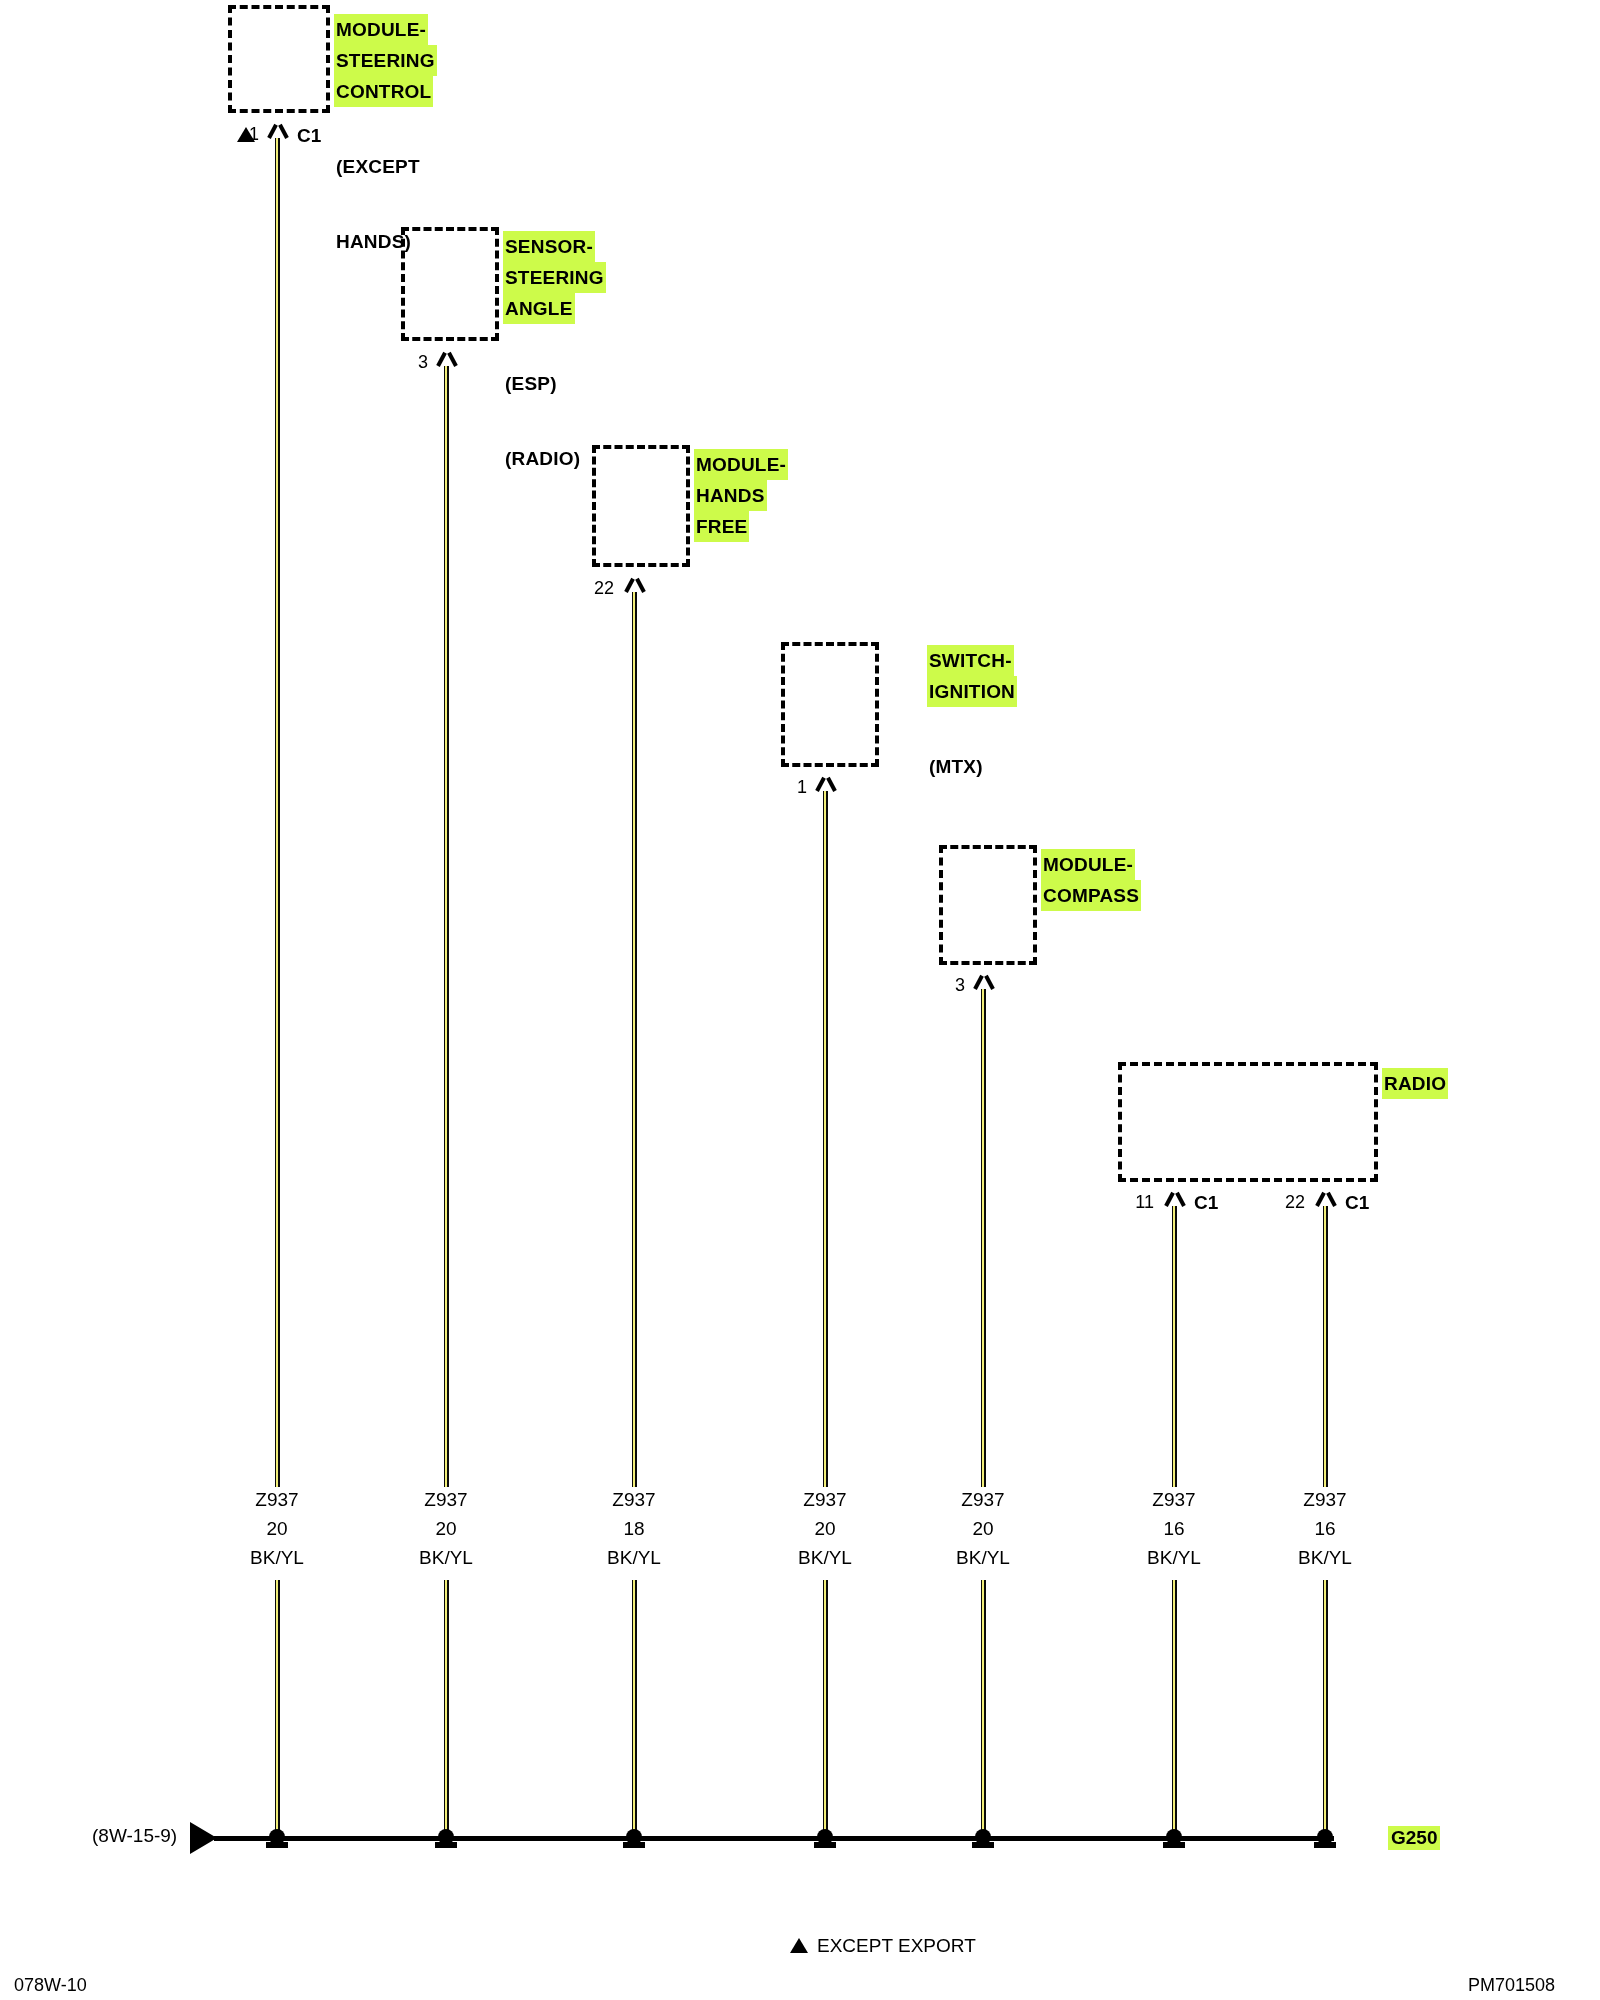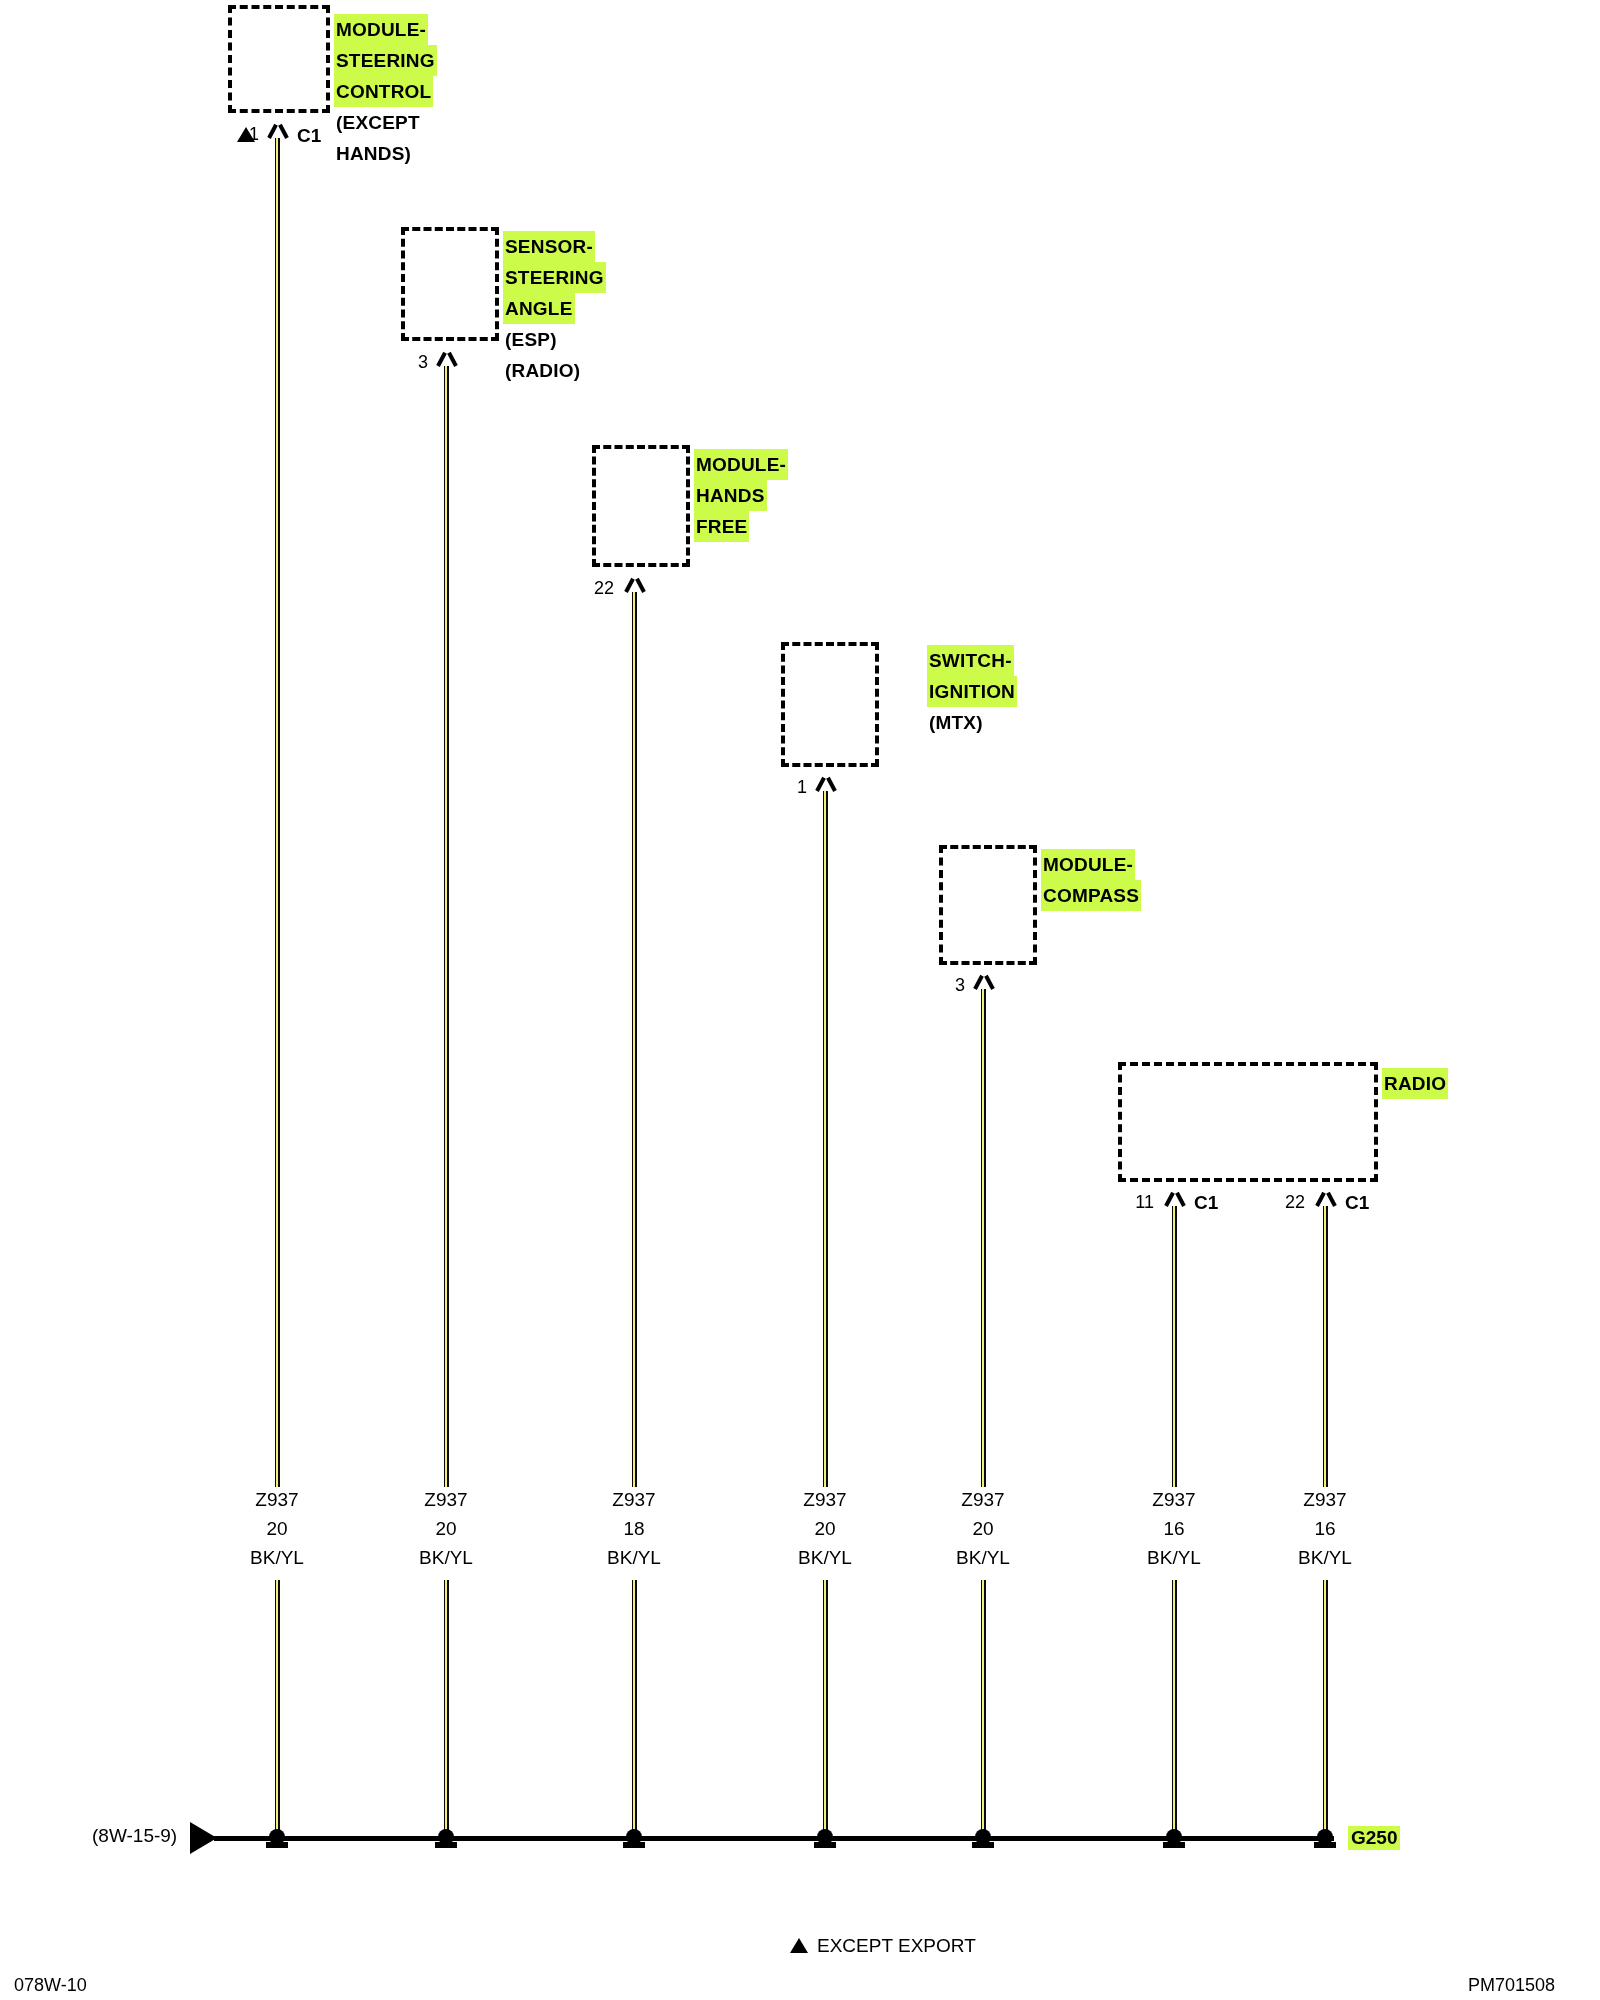--- a/index.html
+++ b/index.html
@@ -35,20 +35,21 @@
     white-space:nowrap;
   }
   .comp-label .hl{
     background:#cdfb4a;
     padding:1px 2px;
     display:inline-block;
   }
   .comp-label .plain{
     padding:1px 2px;
     display:inline-block;
+    margin-top:44px;
   }
 
   
   .wire{
     position:absolute;
     width:5px;
     background:linear-gradient(to right,#0a0a0a 0 1px,#f2ef7a 1px 3px,#0a0a0a 3px 5px);
   }
 
   
@@ -140,20 +141,21 @@
     white-space:nowrap;
   }
   .ground-id{
     position:absolute;
     font-size:19px;
     font-weight:bold;
     color:#000;
     background:#cdfb4a;
     padding:1px 3px;
     white-space:nowrap;
+    margin-left:40px;
   }
 
   
   .legend{
     position:absolute;
     font-size:19px;
     color:#000;
     white-space:nowrap;
   }
   .legend .tri-inline{

